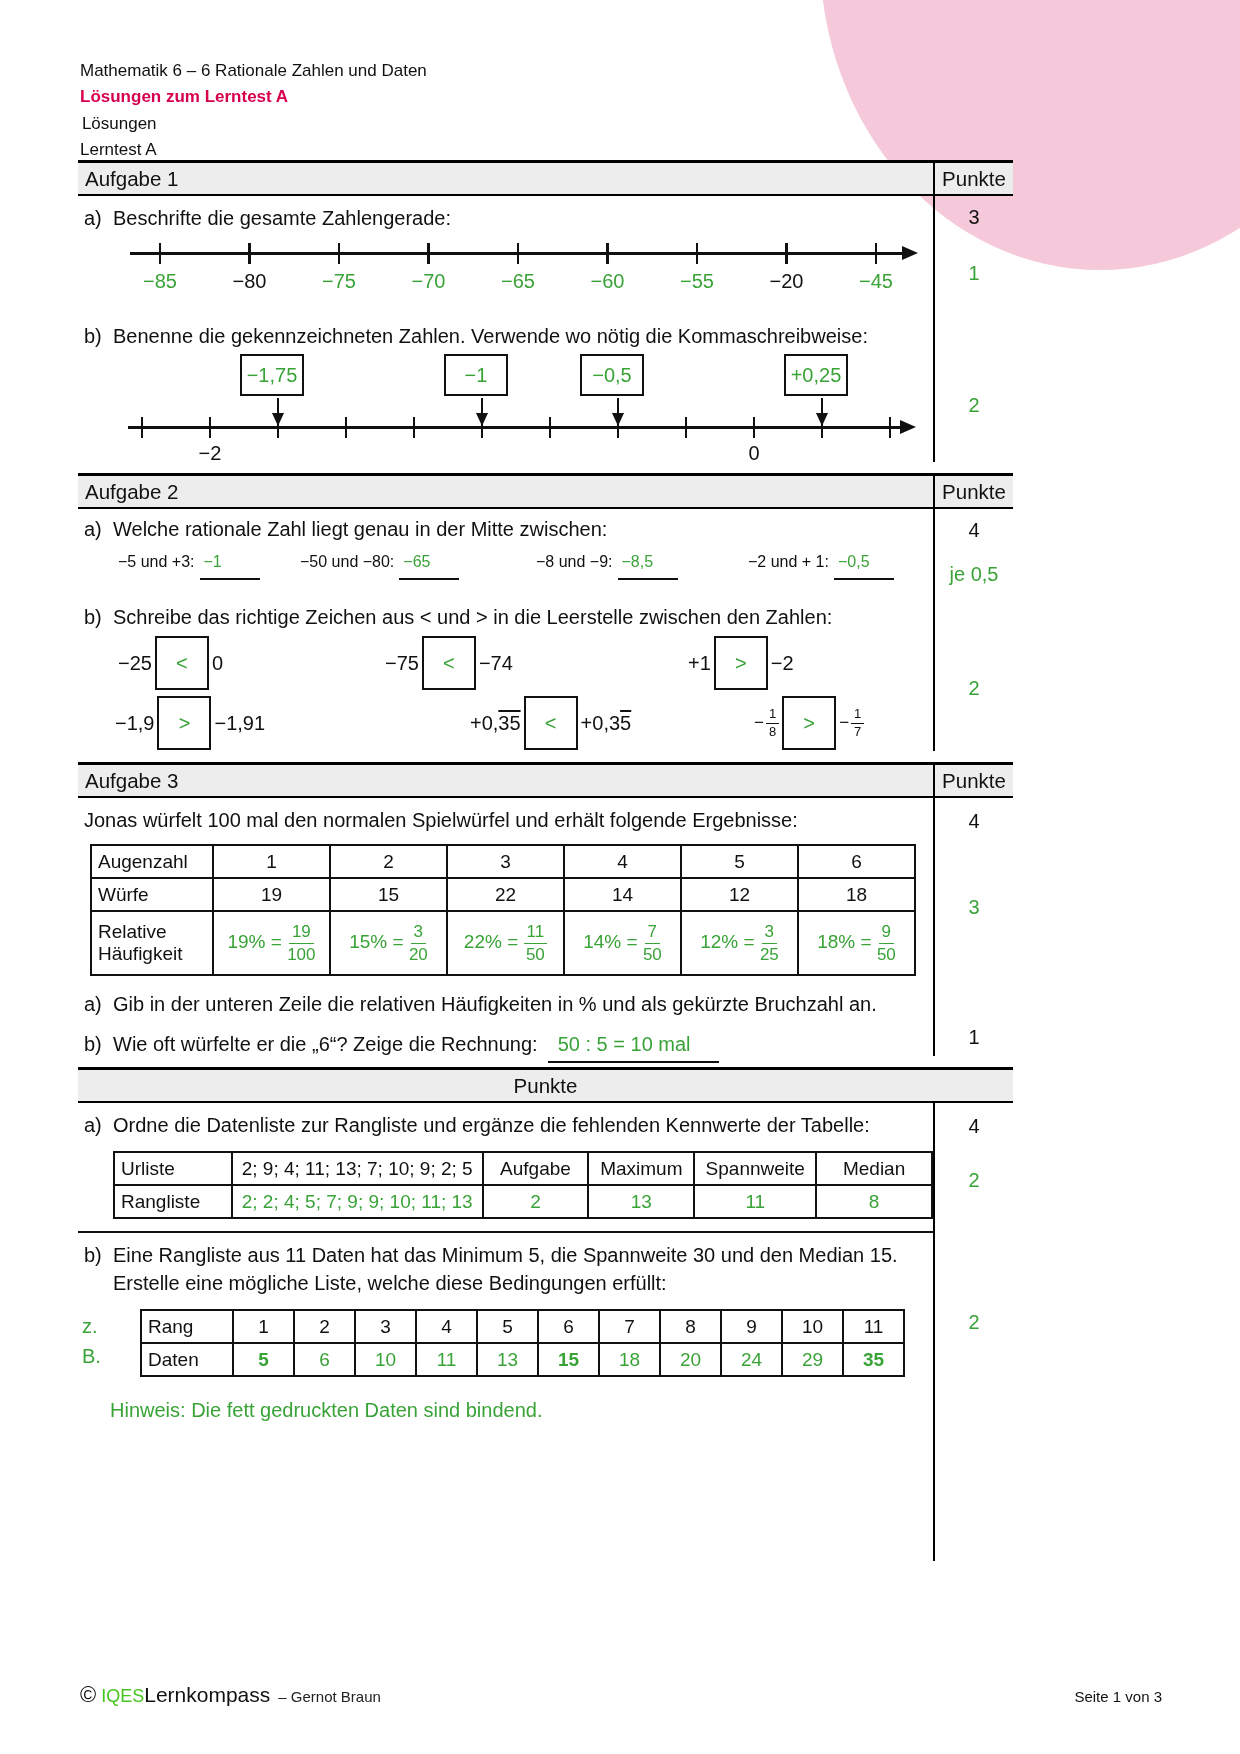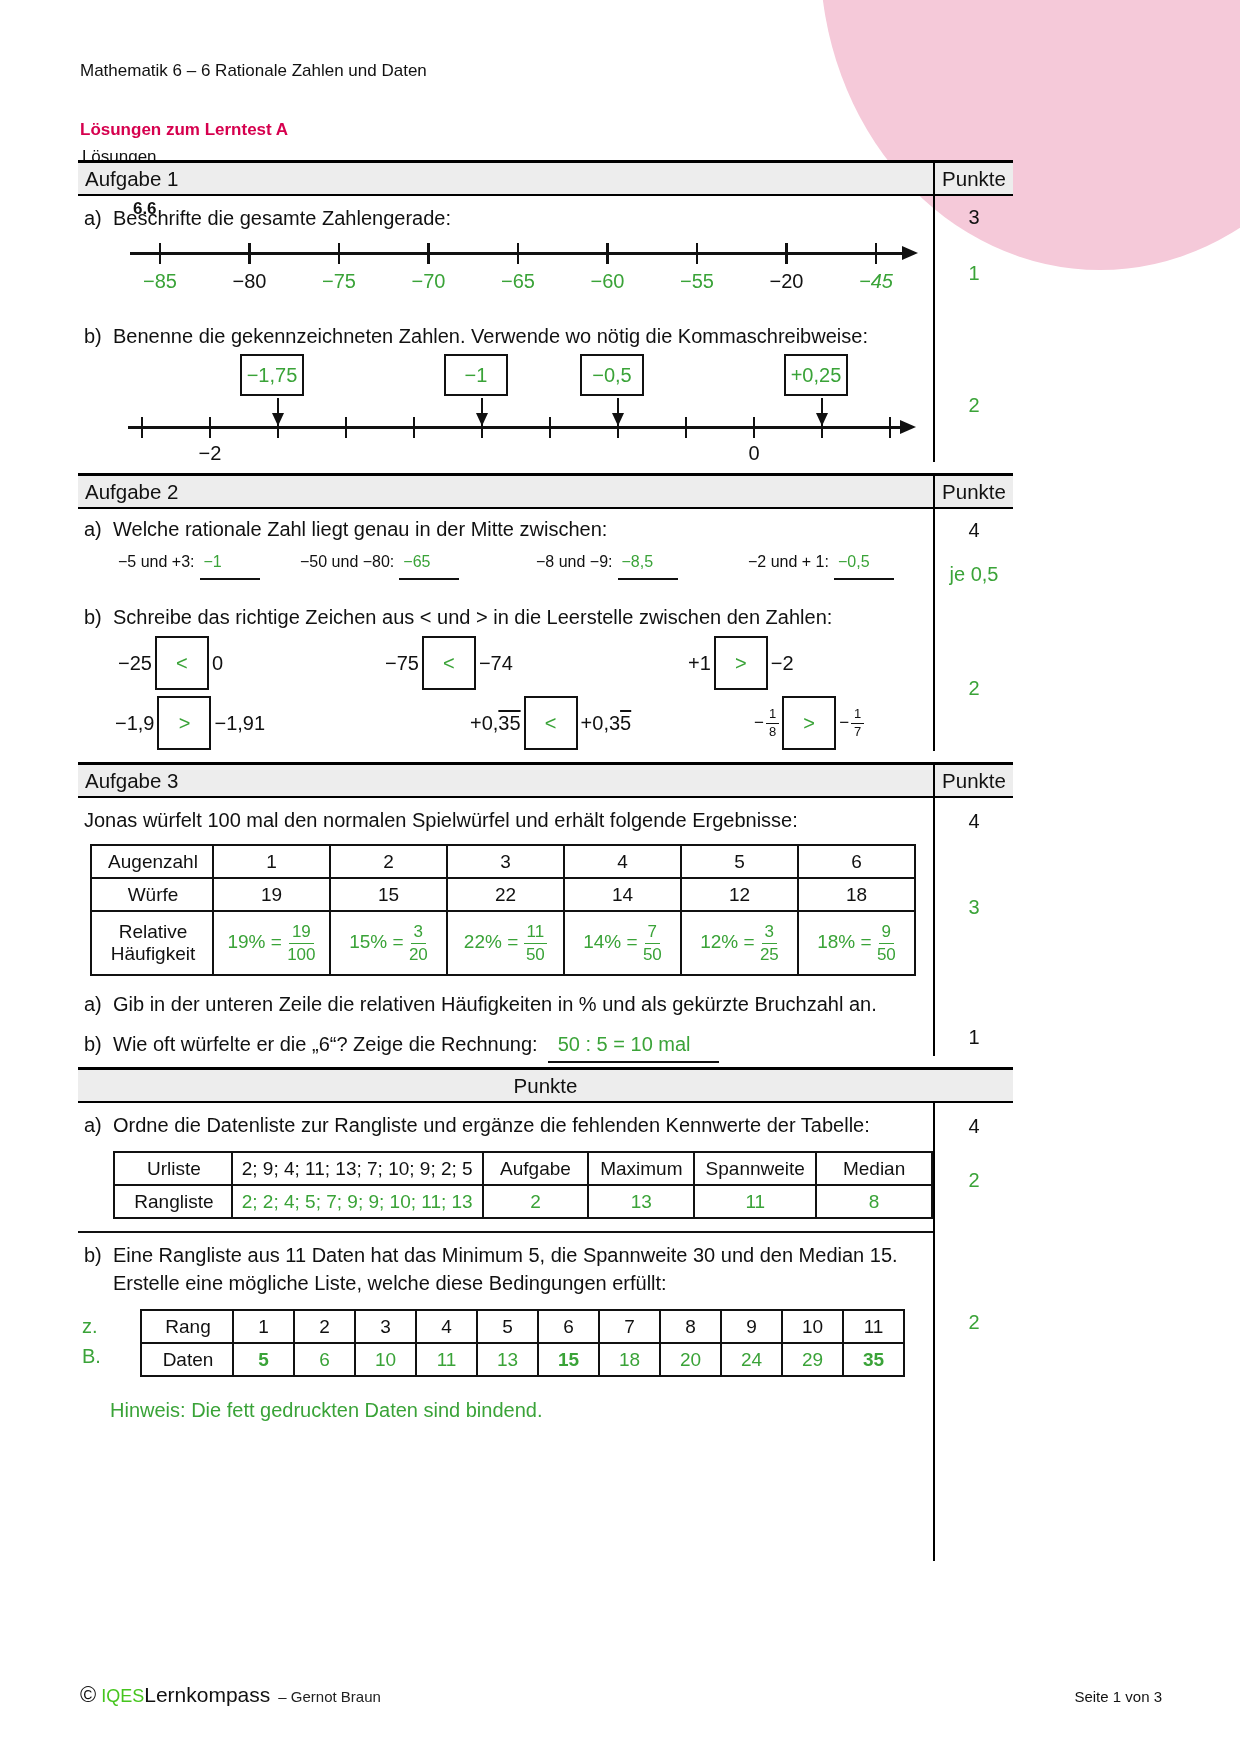--- a/index.html
+++ b/index.html
@@ -7,21 +7,21 @@
   }
   html,body{margin:0;padding:0;background:#fff;}
   .page{position:relative;width:1240px;height:1754px;background:#fff;overflow:hidden;
         font-family:"Liberation Sans", sans-serif;color:var(--ink);}
   .blob{position:absolute;width:560px;height:630px;right:-140px;top:-360px;
         background:var(--pink);border-radius:50%;}
   
   .doc-header{position:absolute;top:58px;left:80px;right:76px;display:flex;
               justify-content:space-between;align-items:flex-start;flex-direction:column;}
   .dh-left div{font-size:17px;line-height:1.55;}
-  .dh-left .red{color:var(--red);font-weight:bold;margin-top:33px;}
+  .dh-left .red{color:var(--red);font-weight:bold;}
   .dh-right{text-align:right;font-size:17px;line-height:1.55;}
   .dh-right .bold{font-weight:bold;}
   
   .content{position:absolute;left:78px;top:160px;width:935px;}
   .sec{margin-bottom:11px;}
   .sec-header{height:31px;border-top:3px solid #000;border-bottom:2px solid #000;
               background:#ededed;display:flex;}
   .sec-title{width:857px;box-sizing:border-box;border-right:2px solid #000;padding-left:7px;
              display:flex;align-items:center;font-size:20.5px;}
   .sec-pts-h{flex:1;display:flex;align-items:center;justify-content:center;font-size:20.5px;}
@@ -69,21 +69,21 @@
   .ovl{text-decoration:overline;}
   .frac{display:inline-flex;flex-direction:column;align-items:center;vertical-align:middle;
         line-height:1.15;}
   .frac .fnum{padding:0 3px 1px;border-bottom:1.8px solid currentColor;}
   .frac .fden{padding-top:1px;}
   .frac.small{font-size:13px;}
   .fminus{font-size:17px;margin-right:2px;}
   
   .tbl{border-collapse:collapse;}
   .tbl td{border:2px solid var(--ink);font-size:19px;text-align:center;padding:0 4px;height:31px;}
-  .tbl td.lbl{text-align:center;padding-left:6px;}
+  .tbl td.lbl{text-align:left;padding-left:6px;}
   .dice{margin:10px 0 0 12px;}
   .dice tr:last-child td{height:62px;}
   .grncell{color:var(--green);font-size:17px;}
   .grncell .frac{font-size:17px;}
   .url{margin:12px 0 0 35px;}
   .divider{border-top:2px solid var(--ink);margin-top:12px;width:100%;}
   .rang-block{position:relative;margin-top:12px;}
   .zb{position:absolute;left:4px;top:2px;color:var(--green);font-size:20px;line-height:30px;}
   .rangtbl{margin-left:62px;}
   .bold{font-weight:bold;}
@@ -144,21 +144,21 @@
               <div class="nl-lab grn" style="left: 318.5px; top: 34px;">−70</div>
               <div class="nl-tick" style="left: 438.8px; top: 7px; height: 21px;"></div>
               <div class="nl-lab grn" style="left: 408px; top: 34px;">−65</div>
               <div class="nl-tick" style="left: 528.3px; top: 7px; height: 21px;"></div>
               <div class="nl-lab grn" style="left: 497.5px; top: 34px;">−60</div>
               <div class="nl-tick" style="left: 617.8px; top: 7px; height: 21px;"></div>
               <div class="nl-lab grn" style="left: 587px; top: 34px;">−55</div>
               <div class="nl-tick" style="left: 707.3px; top: 7px; height: 21px;"></div>
               <div class="nl-lab" style="left: 676.5px; top: 34px;">−20</div>
               <div class="nl-tick" style="left: 796.8px; top: 7px; height: 21px;"></div>
-              <div class="nl-lab grn" style="left: 766px; top: 34px; font-style: italic;">−45</div>
+              <div class="nl-lab grn" style="left: 766px; top: 34px;">−45</div>
             </div>
           <div class="task-line mt8">
             <span class="t-label">b)</span>
             <span class="t-text">Benenne die gekennzeichneten Zahlen. Verwende wo nötig die Kommaschreibweise:</span>
           </div>
           <div class="nl nl2">
             <div class="nl-axis"></div>
             <div class="nl-arrow"></div>
           <div class="nl-tick" style="left: 62.8px; top: 63px; height: 21px;"></div>
               <div class="nl-tick" style="left: 130.8px; top: 63px; height: 21px;"></div>

